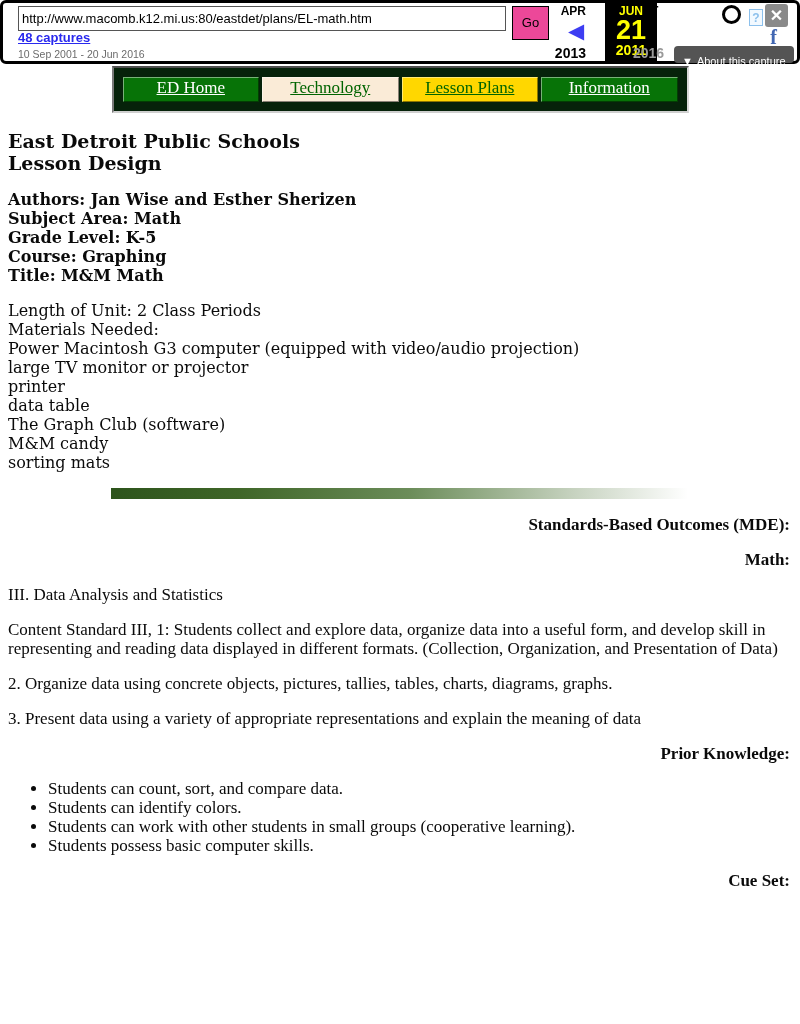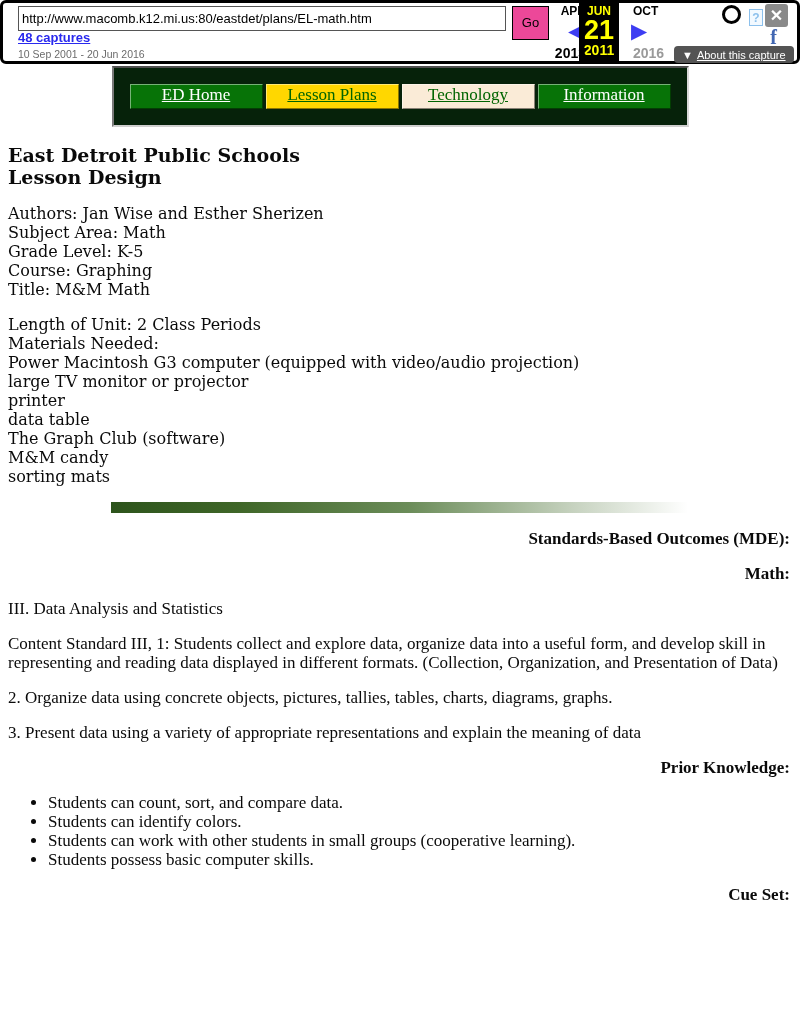--- a/index.html
+++ b/index.html
@@ -32,21 +32,21 @@
   .wb-captures {
     position: absolute; left: 15px; top: 27px;
     font: bold 13px "Liberation Sans", sans-serif;
     color: var(--link_blue); text-decoration: underline; cursor: pointer;
   }
   .wb-range {
     position: absolute; left: 15px; top: 45px;
     font: 10.5px "Liberation Sans", sans-serif; color: #6b6b6b;
   }
   .wb-blackcol {
-    position: absolute; left: 576px; top: 0; width: 40px; height: 58px;
+    position: absolute; left: 602px; top: 0; width: 52px; height: 58px;
     background: #000; text-align: center;
   }
   .wb-month, .wb-year { position: absolute; font-family: "Liberation Sans", sans-serif; }
   .wb-month { top: 1px; font-size: 12px; font-weight: bold; color: #000; cursor: pointer; }
   .wb-month.cur { position: static; display: block; margin-top: 1px; color: var(--wb_yellow); cursor: default; }
   .wb-month.apr { left: 527px; width: 56px; text-align: right; }
   .wb-month.oct { left: 630px; width: 56px; text-align: left; }
   .wb-day {
     display: block; margin-top: -3px;
     font: bold 27px "Liberation Sans", sans-serif; color: var(--wb_yellow);
@@ -79,49 +79,49 @@
   }
   .wb-fb {
     position: absolute; left: 762px; top: 23px; width: 17px;
     font: bold 20px "Liberation Serif", serif; color: var(--fb_blue);
     text-align: center; cursor: pointer;
   }
   .wb-about {
     position: absolute; left: 671px; top: 43px; height: 17px;
     background: var(--about_gray); border: none; border-radius: 4px;
     color: #fff; font: 11px "Liberation Sans", sans-serif;
-    padding: 0 8px; line-height: 16px; cursor: pointer; white-space: nowrap;
+    padding: 7px 8px; line-height: 16px; cursor: pointer; white-space: nowrap;
   }
   .wb-about .lbl { text-decoration: underline; margin-left: 4px; }
 
   
   .navbar {
     width: 577px; margin: 0 auto;
-    display: flex; gap: 3px; padding: 16px;
+    display: flex; gap: 3px; padding: 9px;
     background: #06220a;
     border-style: solid; border-width: 2px;
     border-color: #4d4d4d #d9d9d9 #cfcfcf #7a7a7a;
   }
   .nav-cell {
     flex: 1; height: 25px; line-height: 24px;
     text-align: center; font: 17px "Liberation Serif", serif;
     text-decoration: underline; cursor: pointer;
     border-style: solid; border-width: 1px;
     border-color: rgba(255,255,255,.45) rgba(0,0,0,.45) rgba(0,0,0,.45) rgba(255,255,255,.45);
   }
 
   
   .content {
     padding: 0 10px 0 8px;
     font-family: "DejaVu Serif", serif;
     font-size: 16px; line-height: 19px;
   }
   .content p { margin: 16px 0; }
   .title { font-size: 19px; font-weight: bold; line-height: 22px; margin-top: 17px !important; }
-  .meta .line { display: block; font-weight: normal; }
+  .meta .line { display: block; font-weight: bold; }
   .materials .line { display: block; }
   .hr-gradient {
     width: 577px; height: 11px; margin: 15px auto;
     background: linear-gradient(to right,
       var(--hr_green_dark) 0%, #3f6628 22%, #6c8d5a 52%, #c6d2bf 80%, #ffffff 100%);
   }
   .sec2 { font-family: "Liberation Serif", serif; font-size: 17px; line-height: 19px; }
   .b { font-weight: bold; text-align: right; }
   .indent { margin: 16px 0 16px 40px; }
   ul.sec2 { margin: 16px 0; padding-left: 40px; }
@@ -152,22 +152,22 @@
 
   <span class="wb-circle"></span>
   <span class="wb-help">?</span>
   <span class="wb-close">✕</span>
   <span class="wb-fb">f</span>
   <button class="wb-about"><span class="caret">▼</span><span class="lbl">About this capture</span></button>
 </div>
 
 <div class="navbar">
     <a class="nav-cell" style="background: rgb(7, 115, 7); color: rgb(255, 255, 255);">ED Home</a>
+    <a class="nav-cell" style="background: rgb(250, 235, 215); color: rgb(0, 100, 0);">Technology</a>
     <a class="nav-cell" style="background: rgb(255, 215, 0); color: rgb(0, 100, 0);">Lesson Plans</a>
-    <a class="nav-cell" style="background: rgb(250, 235, 215); color: rgb(0, 100, 0);">Technology</a>
     <a class="nav-cell" style="background: rgb(7, 115, 7); color: rgb(255, 255, 255);">Information</a>
   </div>
 
 <div class="content">
   <p class="title"><span>East Detroit Public Schools</span><br><span>Lesson Design</span></p>
 
   <p class="meta">
       <span class="line">Authors: Jan Wise and Esther Sherizen</span>
       <span class="line">Subject Area: Math</span>
       <span class="line">Grade Level: K-5</span>

